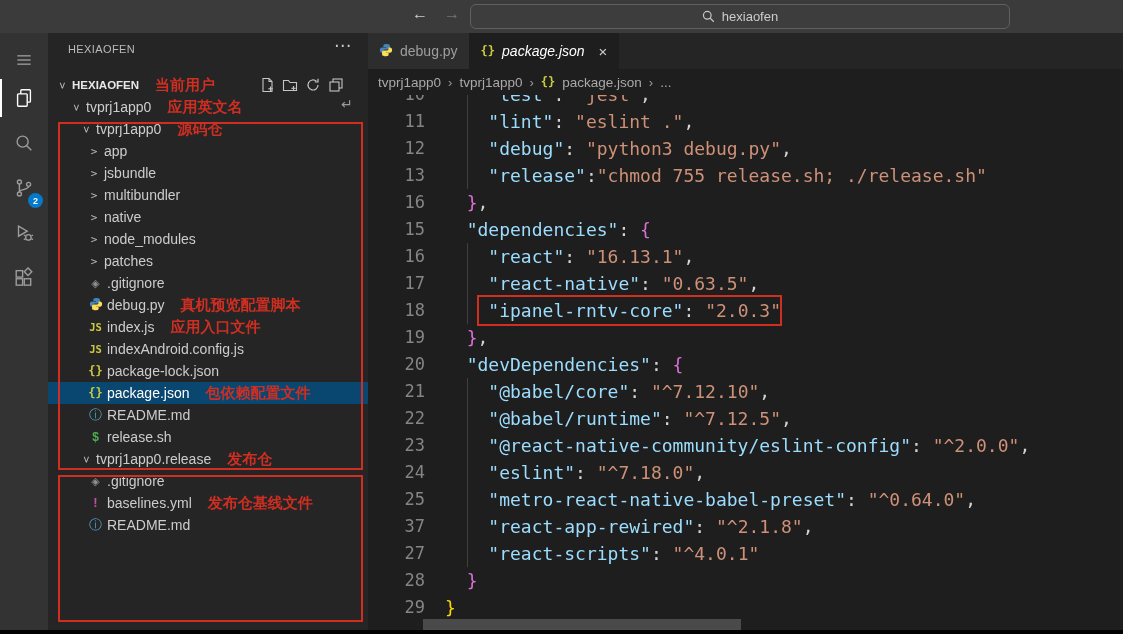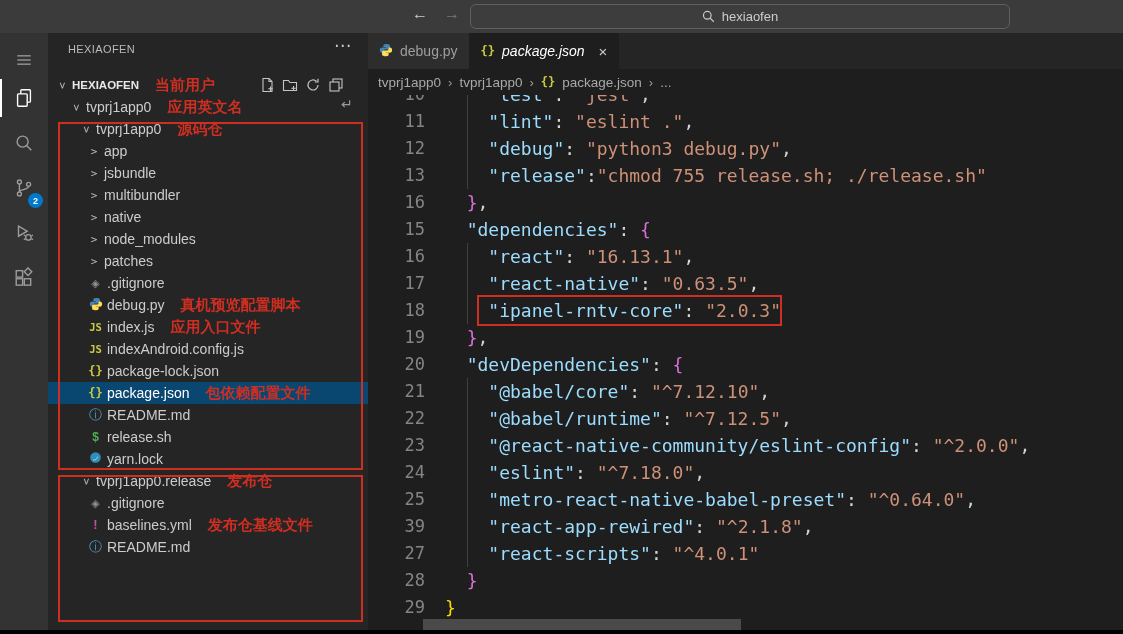--- a/index.html
+++ b/index.html
@@ -251,27 +251,20 @@
             <span class="lbl">package.json</span>
             <span class="anno">包依赖配置文件</span>
           </div>
           <div class="row" style="padding-left: 38px;">
             <span class="fi"><span style="color:#519aba;font-size:13px">ⓘ</span></span>
             <span class="lbl">README.md</span>
           </div>
           <div class="row" style="padding-left: 38px;">
             <span class="fi"><b style="color:#4fae4f;font-size:12px">$</b></span>
             <span class="lbl">release.sh</span>
-          </div>
-          <div class="row" style="padding-left: 38px;">
-            <span class="fi"><svg width="13" height="13" viewBox="0 0 16 16">
-                <circle cx="8" cy="8" r="6.5" fill="#2c8ebb"></circle>
-                <path d="M5 11c2.2.6 5.4-1 5.8-4.2" stroke="#bfe0f2" fill="none" stroke-width="1"></path>
-              </svg></span>
-            <span class="lbl">yarn.lock</span>
           </div>
           <div class="row" style="padding-left: 30px;">
             <span class="chev down">&gt;</span>
             <span class="lbl">tvprj1app0.release</span>
             <span class="anno">发布仓</span>
           </div>
           <div class="row" style="padding-left: 38px;">
             <span class="fi"><span style="color:#8f8f8f;font-size:11px">◈</span></span>
             <span class="lbl">.gitignore</span>
           </div>
@@ -379,21 +372,21 @@
             </div>
             <div class="cline">
               <span class="ln">24</span>
               <span class="lc g"><span class="tp">    </span><span class="tk">"eslint"</span><span class="tp">: </span><span class="ts">"^7.18.0"</span><span class="tp">,</span></span>
             </div>
             <div class="cline">
               <span class="ln">25</span>
               <span class="lc g"><span class="tp">    </span><span class="tk">"metro-react-native-babel-preset"</span><span class="tp">: </span><span class="ts">"^0.64.0"</span><span class="tp">,</span></span>
             </div>
             <div class="cline">
-              <span class="ln">39</span>
+              <span class="ln">37</span>
               <span class="lc g"><span class="tp">    </span><span class="tk">"react-app-rewired"</span><span class="tp">: </span><span class="ts">"^2.1.8"</span><span class="tp">,</span></span>
             </div>
             <div class="cline">
               <span class="ln">27</span>
               <span class="lc g"><span class="tp">    </span><span class="tk">"react-scripts"</span><span class="tp">: </span><span class="ts">"^4.0.1"</span></span>
             </div>
             <div class="cline">
               <span class="ln">28</span>
               <span class="lc"><span class="tp">  </span><span class="tb2">}</span></span>
             </div>

